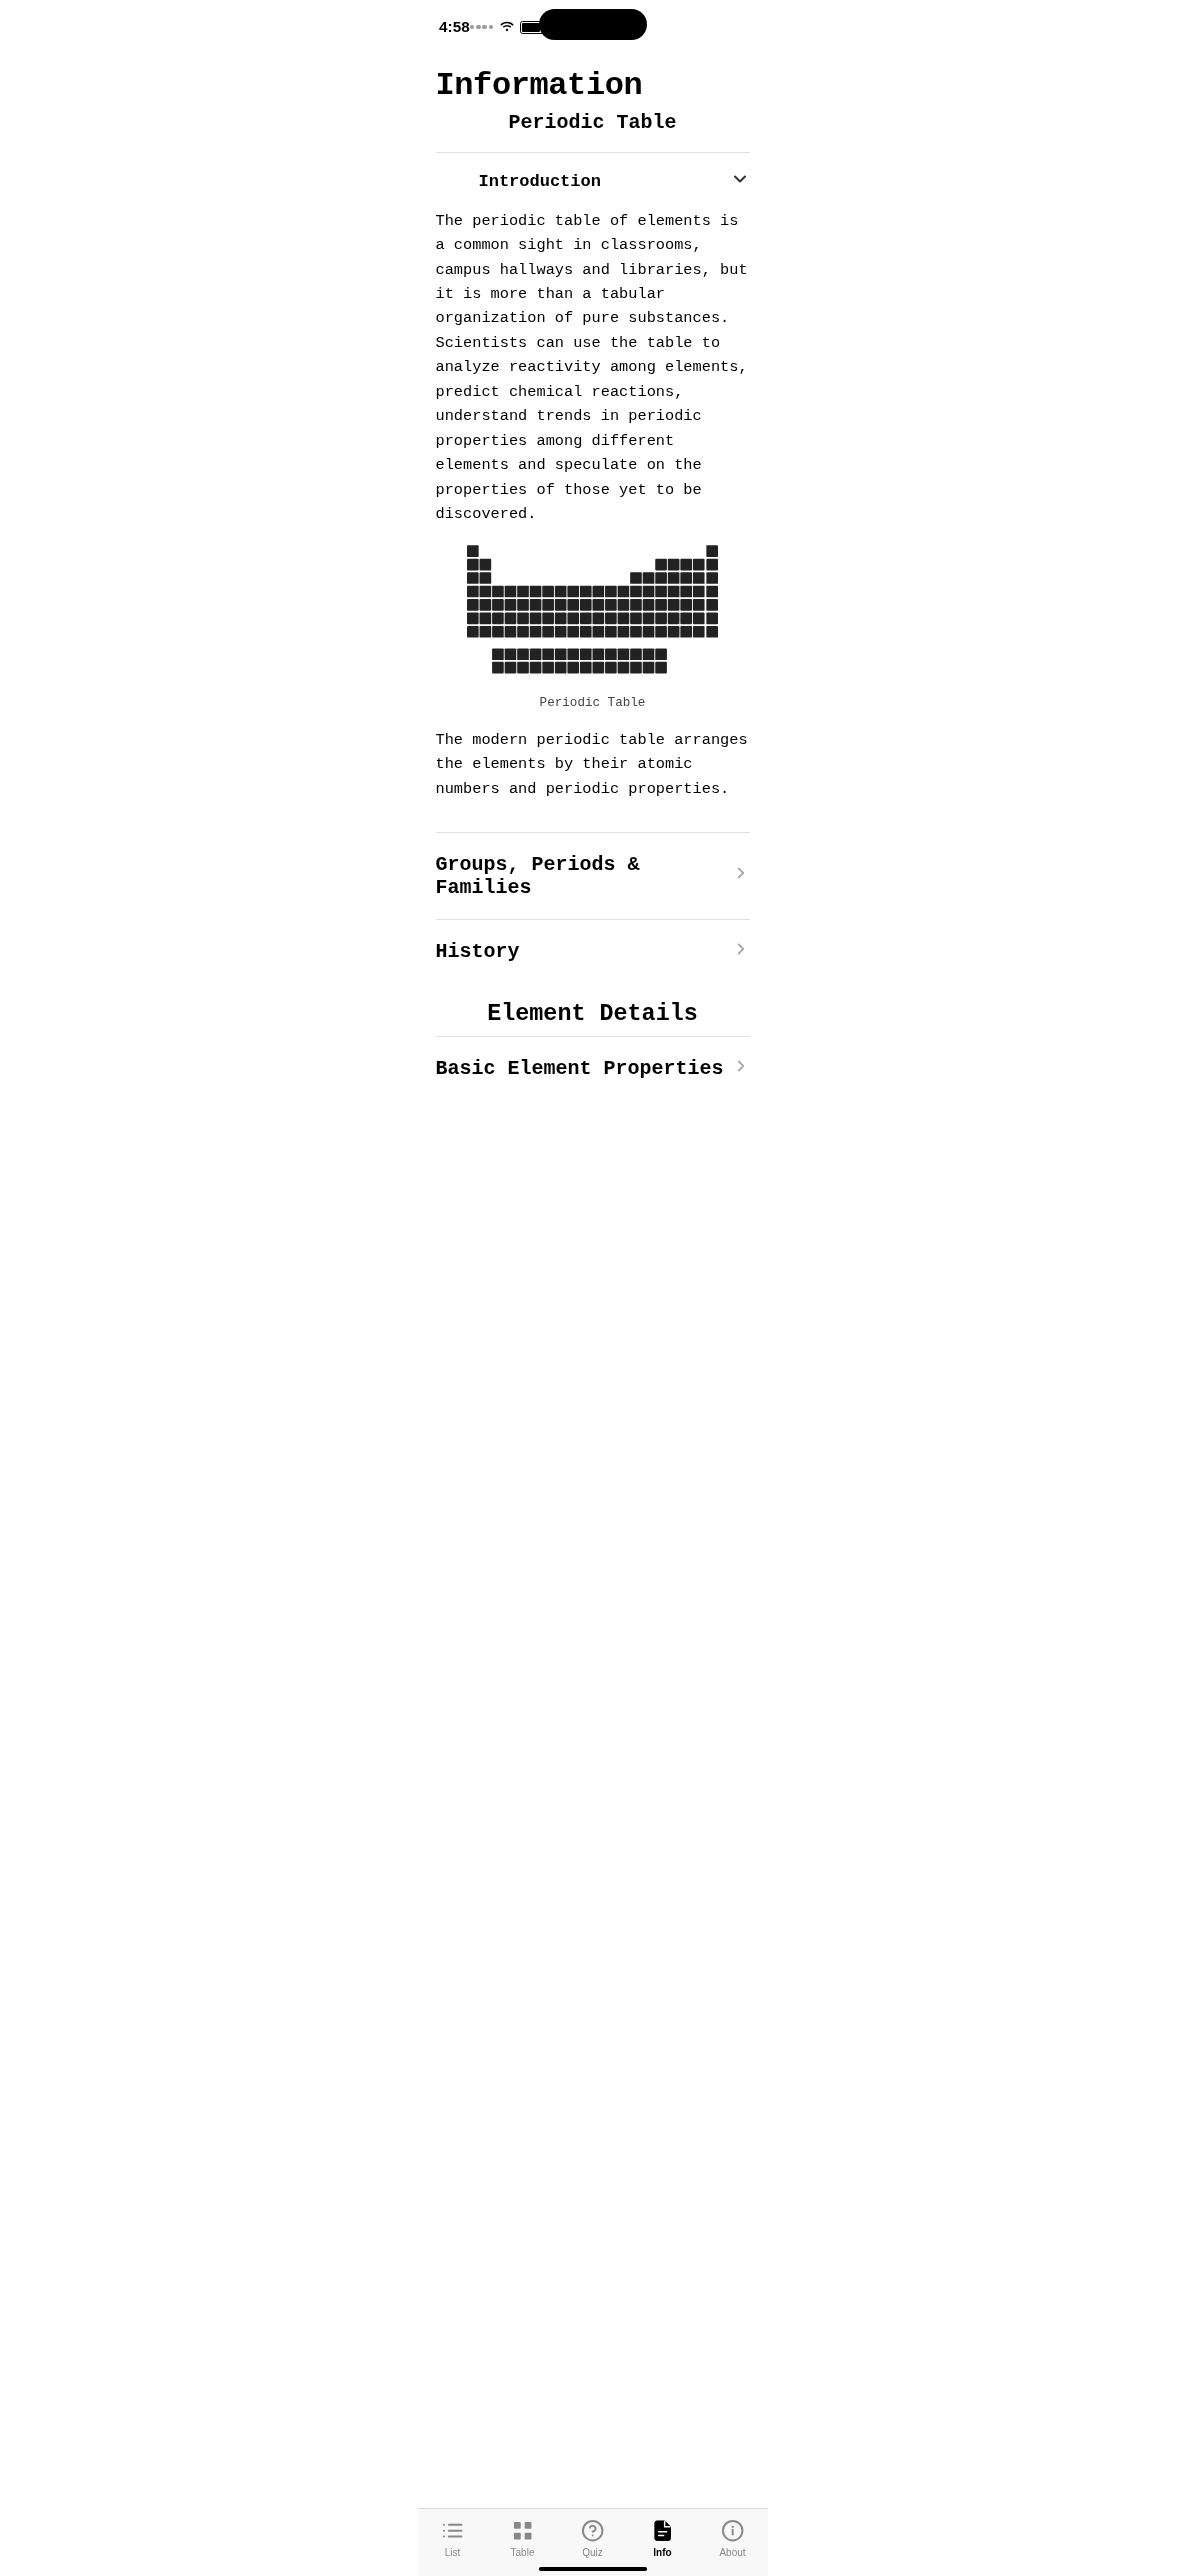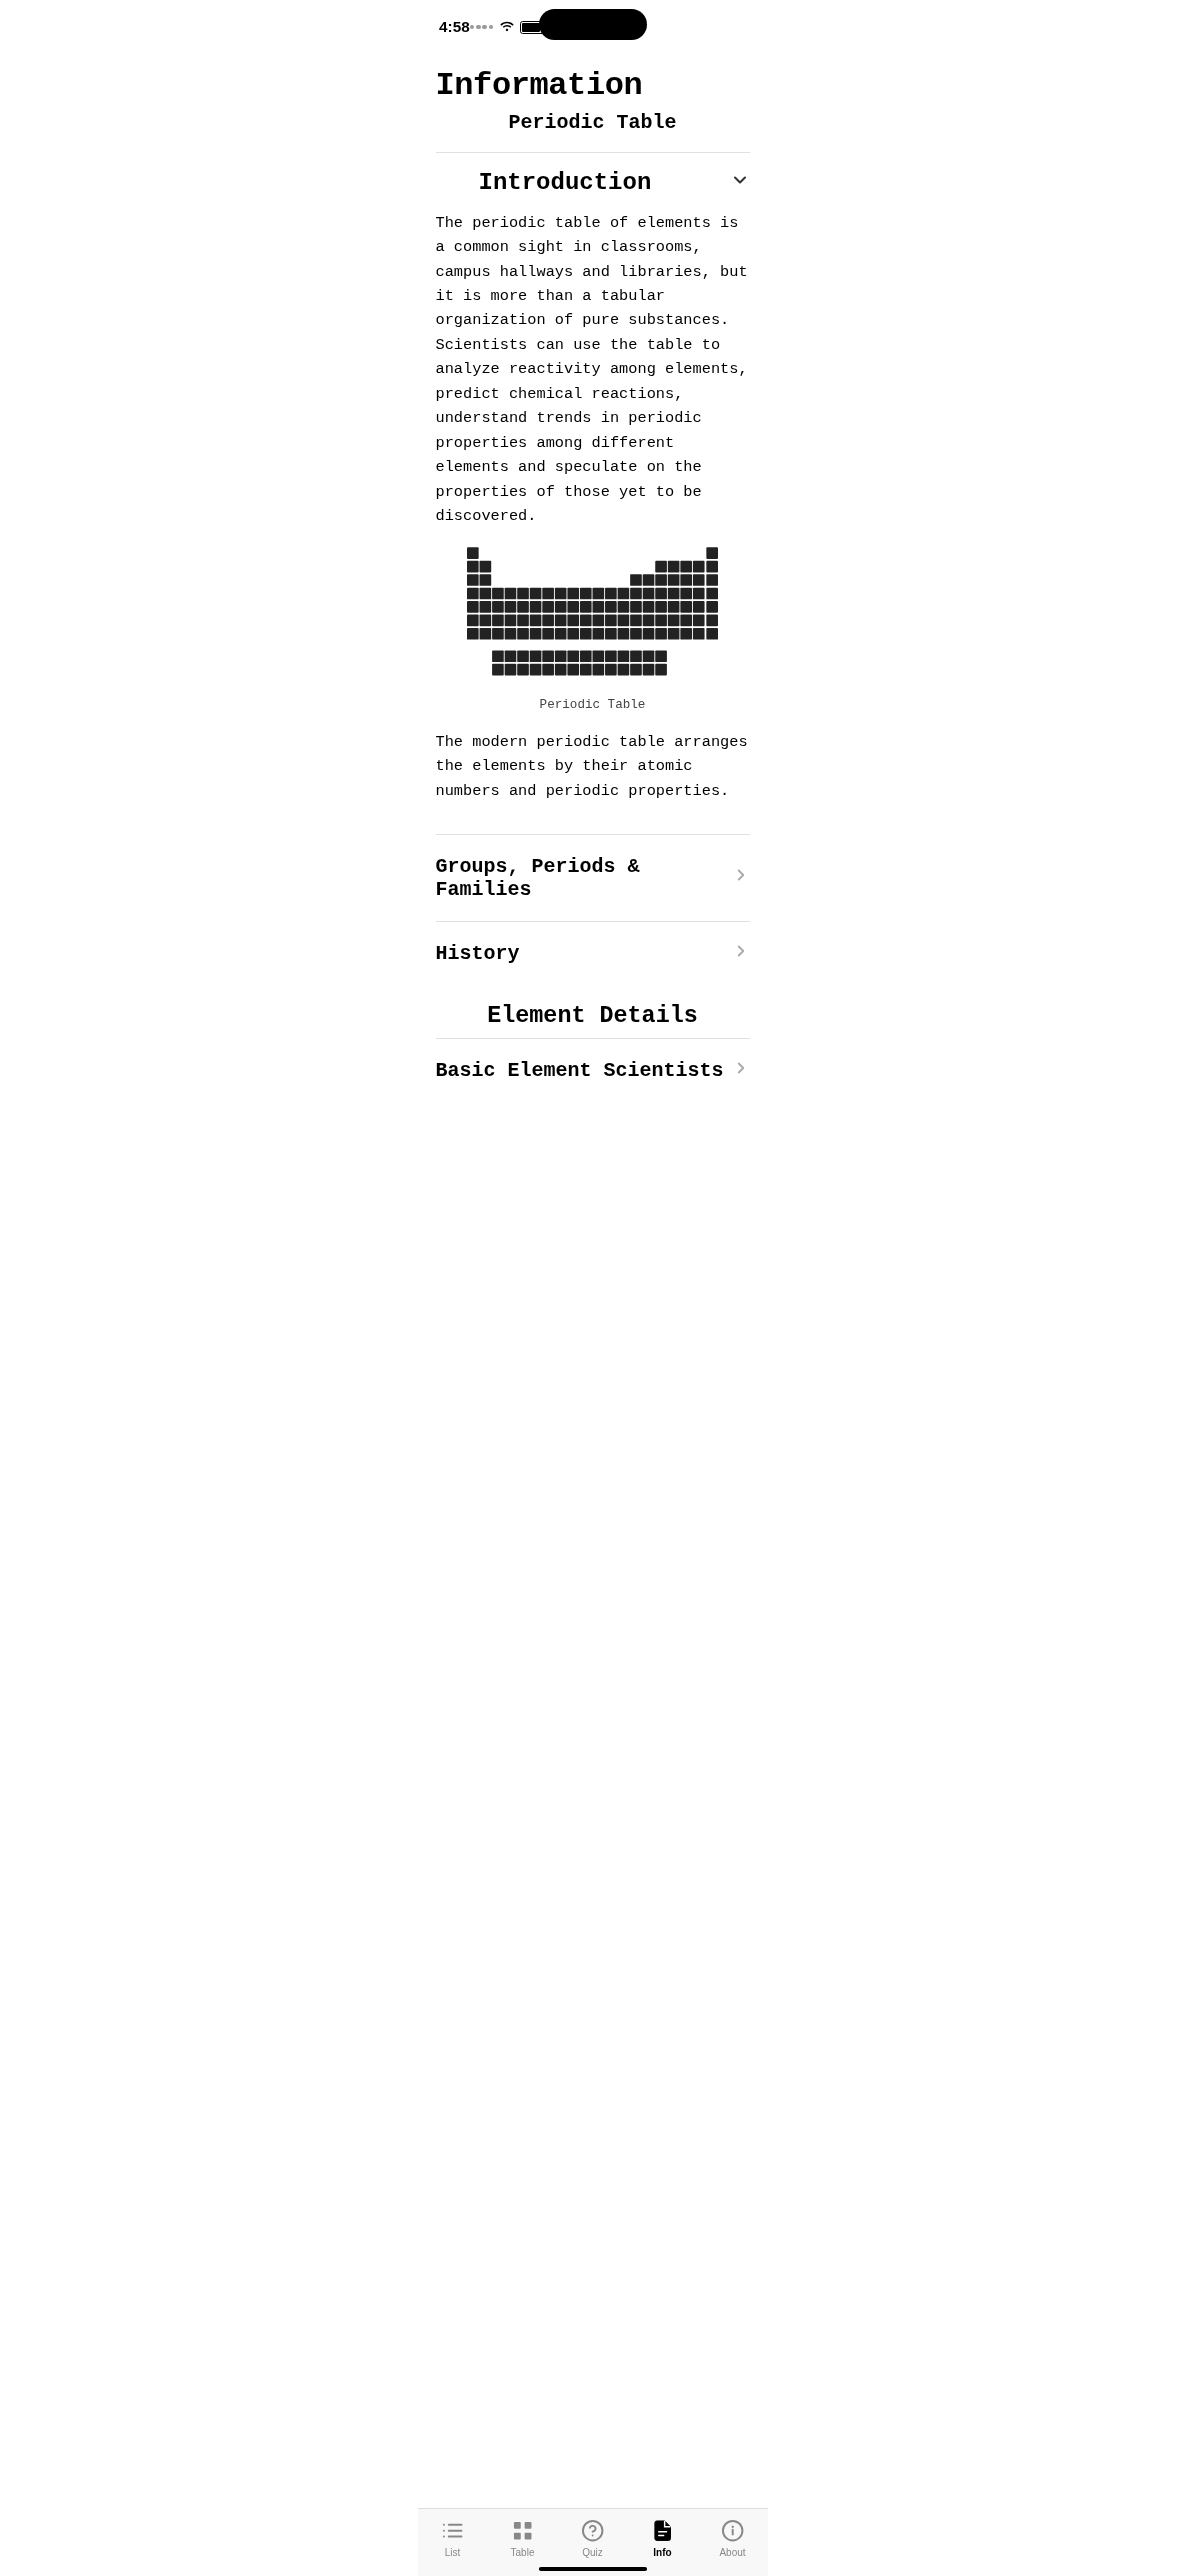--- a/index.html
+++ b/index.html
@@ -125,21 +125,21 @@
     }
 
     .accordion-header {
       display: flex;
       justify-content: space-between;
       align-items: center;
       cursor: pointer;
     }
 
     .accordion-header-text {
-      font-size: 24px;
+      font-size: 17px;
       font-weight: 700;
       color: #000;
       padding-left: 43px;
     }
 
     .accordion-chevron {
       font-size: 18px;
       color: #666;
       font-weight: 300;
     }
@@ -473,21 +473,21 @@
     <span class="section-row-chevron">
       <svg width="18" height="18" viewBox="0 0 24 24" fill="none">
         <path d="M9 18l6-6-6-6" stroke="#aaa" stroke-width="2.5" stroke-linecap="round" stroke-linejoin="round"></path>
       </svg>
     </span>
   </div>
 
   <h2 class="subsection-title">Element Details</h2>
 
   <div class="section-row">
-    <span class="section-row-text">Basic Element Scientists</span>
+    <span class="section-row-text">Basic Element Properties</span>
     <span class="section-row-chevron">
       <svg width="18" height="18" viewBox="0 0 24 24" fill="none">
         <path d="M9 18l6-6-6-6" stroke="#aaa" stroke-width="2.5" stroke-linecap="round" stroke-linejoin="round"></path>
       </svg>
     </span>
   </div>
 
 </div>
 
 <div class="tab-bar">

